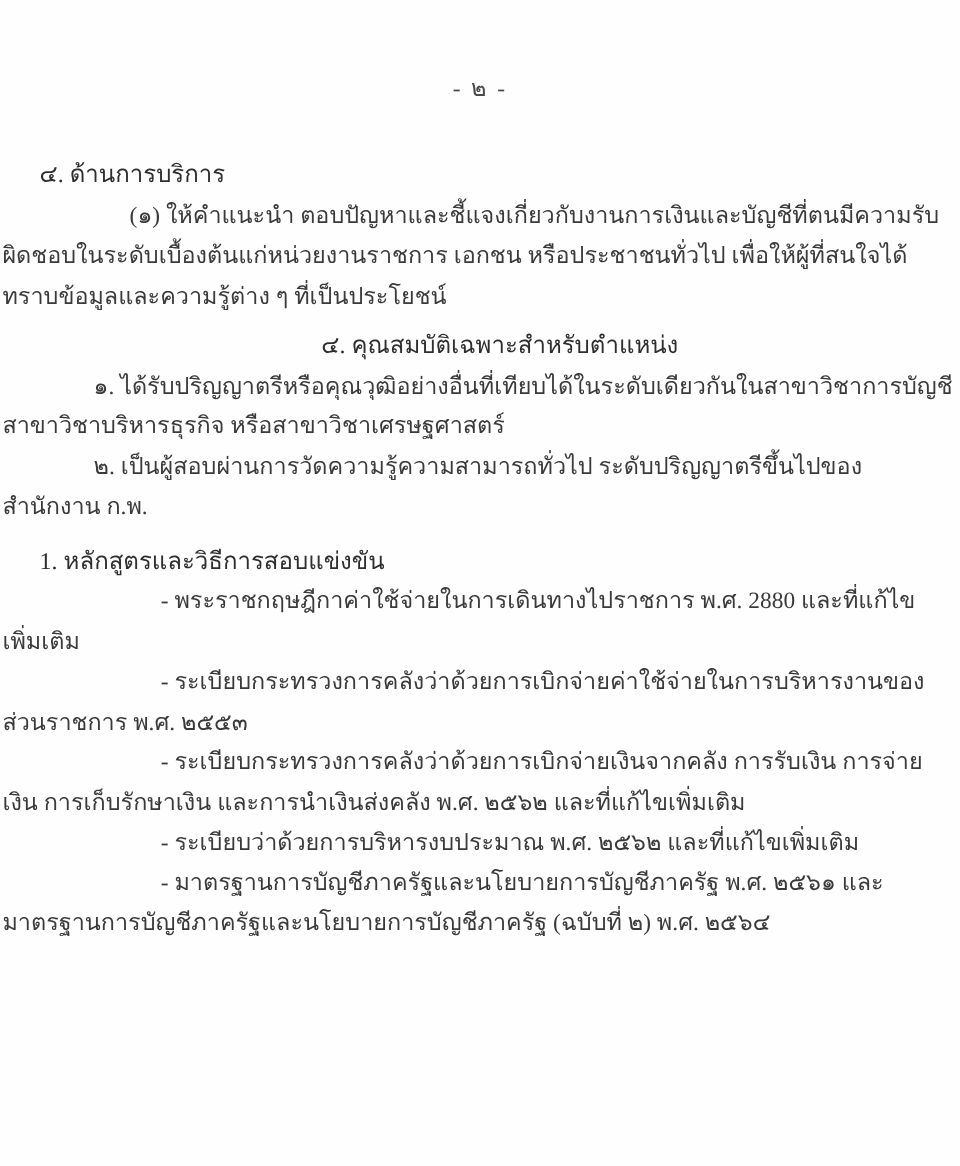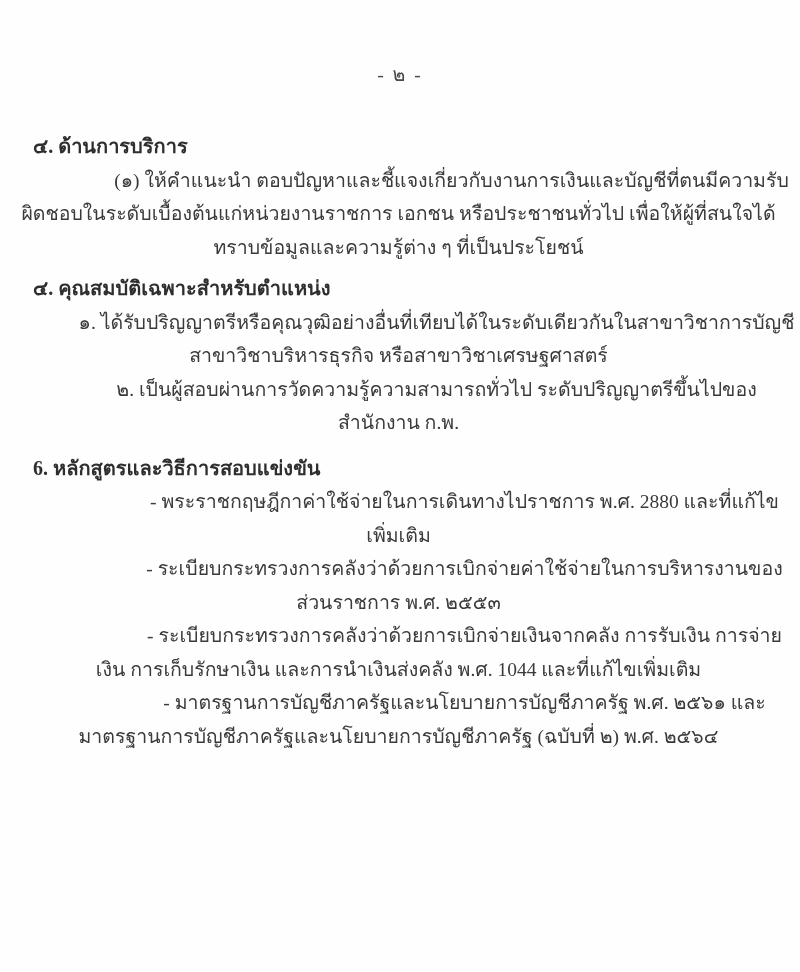--- a/index.html
+++ b/index.html
@@ -19,31 +19,31 @@
     line-height: 33.5px;
   }
   .page-number {
     padding-top: 60px;
     text-align: center;
     line-height: 30px;
     color: #4a4a4a;
     letter-spacing: 2px;
   }
   .heading {
-    font-weight: bold;
+    font-weight: normal;
     color: #2e2e2e;
     font-size: 20px;
     margin: 0 0 0 33px;
   }
   .h1 { margin-top: 40px; }
-  .h2 { margin-top: 8px; }
+  .h2 { margin-top: 8px; text-align: center; }
   .h3 { margin-top: 12px; }
   .para {
     margin: 0 5px 0 2px;
-    text-align: center;
+    text-align: left;
     word-break: normal;
   }
   .indent-a { text-indent: 106px; }  
   .indent-b { text-indent: 76px; }   
   .indent-c { text-indent: 132px; }  
   .subjects { margin: 0; padding: 0; list-style: none; }
 </style>
 </head>
 <body>
 
@@ -56,24 +56,25 @@
     <p class="para indent-a">(๑) ให้คำแนะนำ ตอบปัญหาและชี้แจงเกี่ยวกับงานการเงินและบัญชีที่ตนมีความรับผิดชอบในระดับเบื้องต้นแก่หน่วยงานราชการ เอกชน หรือประชาชนทั่วไป เพื่อให้ผู้ที่สนใจได้ทราบข้อมูลและความรู้ต่าง ๆ ที่เป็นประโยชน์</p>
   </section>
 
   <section>
     <div class="heading h2">๔. คุณสมบัติเฉพาะสำหรับตำแหน่ง</div>
     <p class="para indent-b">๑. ได้รับปริญญาตรีหรือคุณวุฒิอย่างอื่นที่เทียบได้ในระดับเดียวกันในสาขาวิชาการบัญชี สาขาวิชาบริหารธุรกิจ หรือสาขาวิชาเศรษฐศาสตร์</p>
     <p class="para indent-b">๒. เป็นผู้สอบผ่านการวัดความรู้ความสามารถทั่วไป ระดับปริญญาตรีขึ้นไปของสำนักงาน ก.พ.</p>
   </section>
 
   <section>
-    <div class="heading h3">6. หลักสูตรและวิธีการสอบแข่งขัน</div>
+    <div class="heading h3">1. หลักสูตรและวิธีการสอบแข่งขัน</div>
 
     <div class="subjects">
       <p class="para indent-c">- พระราชกฤษฎีกาค่าใช้จ่ายในการเดินทางไปราชการ พ.ศ. 2880 และที่แก้ไขเพิ่มเติม</p>
       <p class="para indent-c">- ระเบียบกระทรวงการคลังว่าด้วยการเบิกจ่ายค่าใช้จ่ายในการบริหารงานของส่วนราชการ พ.ศ. ๒๕๕๓</p>
-      <p class="para indent-c">- ระเบียบกระทรวงการคลังว่าด้วยการเบิกจ่ายเงินจากคลัง การรับเงิน การจ่ายเงิน การเก็บรักษาเงิน และการนำเงินส่งคลัง พ.ศ. 1044 และที่แก้ไขเพิ่มเติม</p>
+      <p class="para indent-c">- ระเบียบกระทรวงการคลังว่าด้วยการเบิกจ่ายเงินจากคลัง การรับเงิน การจ่ายเงิน การเก็บรักษาเงิน และการนำเงินส่งคลัง พ.ศ. ๒๕๖๒ และที่แก้ไขเพิ่มเติม</p>
+      <p class="para indent-c">- ระเบียบว่าด้วยการบริหารงบประมาณ พ.ศ. ๒๕๖๒ และที่แก้ไขเพิ่มเติม</p>
       <p class="para indent-c">- มาตรฐานการบัญชีภาครัฐและนโยบายการบัญชีภาครัฐ พ.ศ. ๒๕๖๑ และมาตรฐานการบัญชีภาครัฐและนโยบายการบัญชีภาครัฐ (ฉบับที่ ๒) พ.ศ. ๒๕๖๔</p>
     </div>
 
   </section>
 
 </div>
 
 </body></html>

